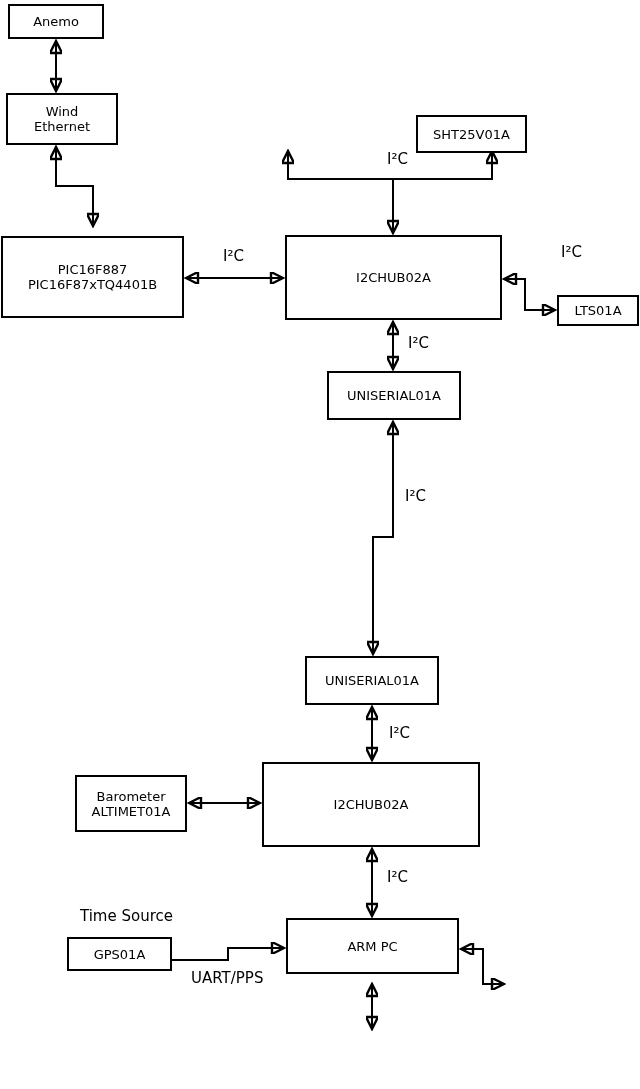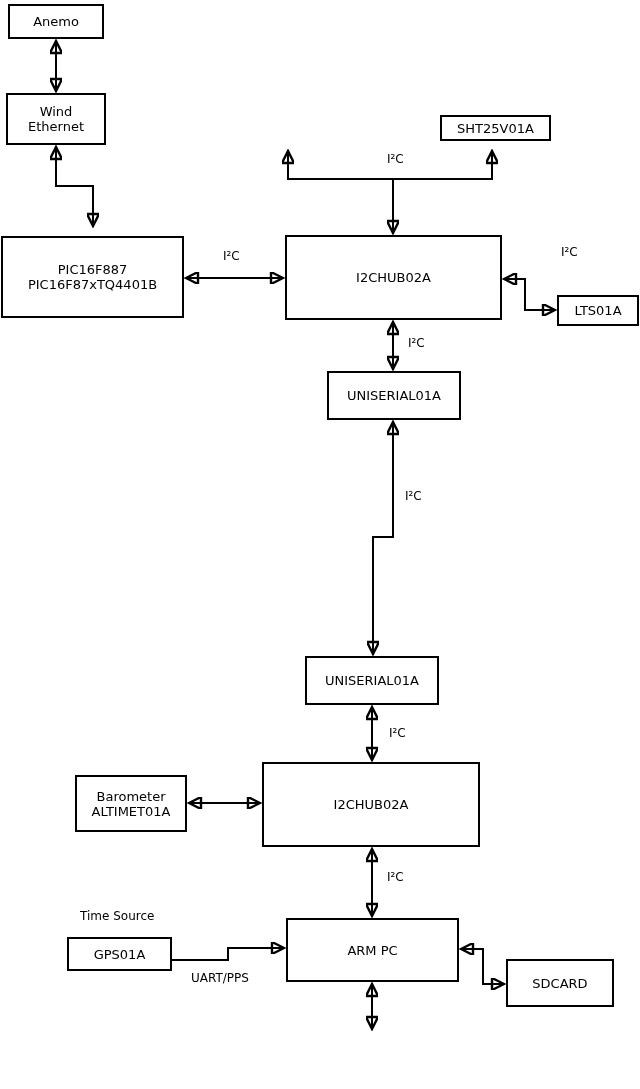--- a/index.html
+++ b/index.html
@@ -21,21 +21,21 @@
     background: #ffffff;
     display: flex;
     flex-direction: column;
     align-items: center;
     justify-content: center;
     font-size: 13px;
     line-height: 15px;
   }
   .flabel {
     position: absolute;
-    font-size: 12px;
+    font-size: 15px;
     line-height: 13px;
     white-space: nowrap;
     text-align: right;
   }
 </style>
 </head>
 <body>
 
 <div class="canvas">
 
@@ -58,32 +58,32 @@
     <path d="M372,849 L372,916" marker-start="url(#arr)" marker-end="url(#arr)"></path>
     <path d="M172,960 L228,960 L228,948 L284,948" marker-end="url(#arr)"></path>
     <path d="M461,949 L483,949 L483,984 L504,984" marker-start="url(#arr)" marker-end="url(#arr)"></path>
     <path d="M372,984 L372,1029" marker-start="url(#arr)" marker-end="url(#arr)"></path>
   </svg>
 
   <div class="node" style="left:8px;top:4px;width:96px;height:35px">
     <span>Anemo</span>
   </div>
 
-  <div class="node" style="left:6px;top:93px;width:100px;height:52px">
+  <div class="node" style="left:6px;top:93px;width:112px;height:52px">
     <span>Wind</span>
     <span>Ethernet</span>
   </div>
 
   <div class="node" style="left:1px;top:236px;width:183px;height:82px">
     <span>PIC16F887</span>
     <span>PIC16F87xTQ4401B</span>
   </div>
 
 
-  <div class="node" style="left:440px;top:115px;width:111px;height:26px">
+  <div class="node" style="left:416px;top:115px;width:111px;height:38px">
     <span>SHT25V01A</span>
   </div>
 
   <div class="node" style="left:285px;top:235px;width:217px;height:85px">
     <span>I2CHUB02A</span>
   </div>
 
   <div class="node" style="left:557px;top:295px;width:82px;height:31px">
     <span>LTS01A</span>
   </div>
@@ -102,27 +102,24 @@
 
   <div class="node" style="left:75px;top:775px;width:112px;height:57px">
     <span>Barometer</span>
     <span>ALTIMET01A</span>
   </div>
 
   <div class="node" style="left:67px;top:937px;width:105px;height:34px">
     <span>GPS01A</span>
   </div>
 
-  <div class="node" style="left:286px;top:918px;width:173px;height:64px">
+  <div class="node" style="left:286px;top:918px;width:173px;height:56px">
     <span>ARM PC</span>
   </div>
 
-  <div class="node" style="left:506px;top:959px;width:108px;height:48px">
-    <span>SDCARD</span>
-  </div>
 
 
   <div class="flabel" style="left:387px;top:153px">I²C</div>
   <div class="flabel" style="left:223px;top:250px">I²C</div>
   <div class="flabel" style="left:561px;top:246px">I²C</div>
   <div class="flabel" style="left:408px;top:337px">I²C</div>
   <div class="flabel" style="left:405px;top:490px">I²C</div>
   <div class="flabel" style="left:389px;top:727px">I²C</div>
   <div class="flabel" style="left:387px;top:871px">I²C</div>
   <div class="flabel" style="left:80px;top:910px">Time Source</div>

